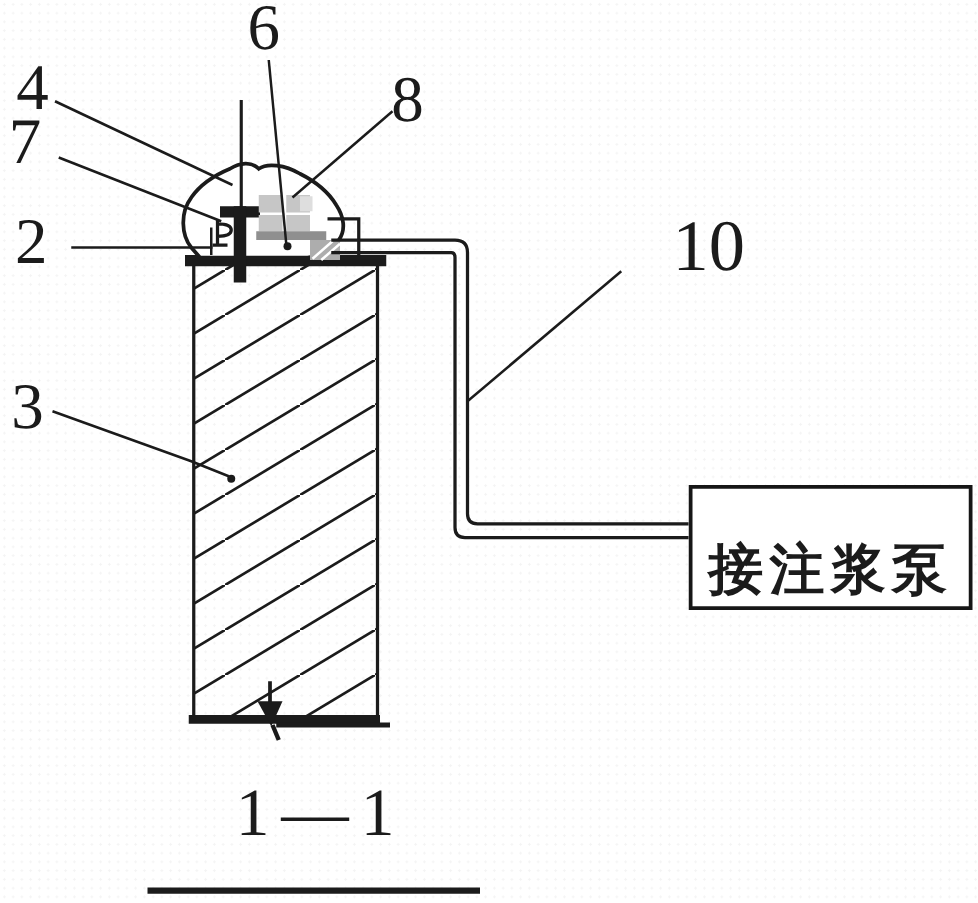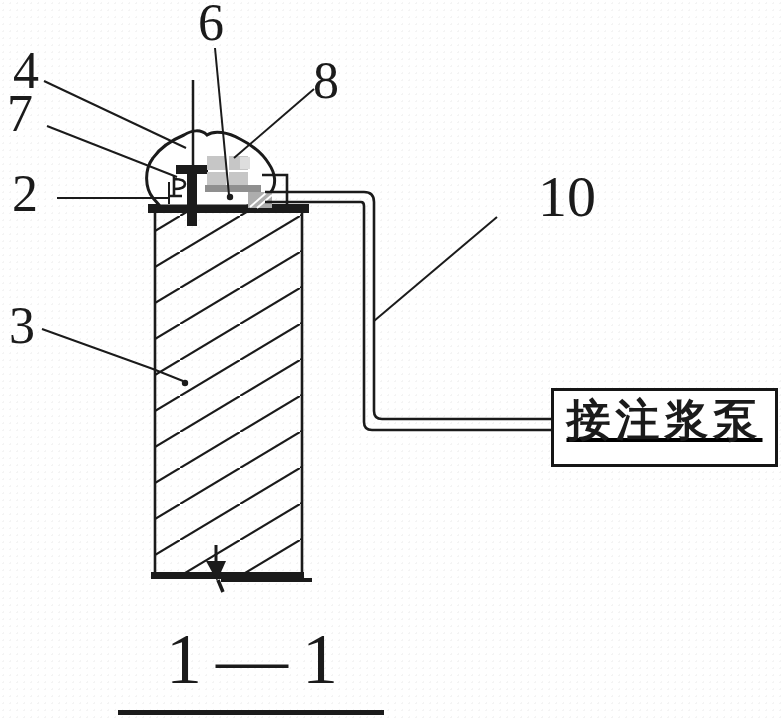--- a/index.html
+++ b/index.html
@@ -12,34 +12,33 @@
   }
   .stage svg{position:absolute;left:0;top:0;}
   .part-label{
     position:absolute;
     font-family:"Liberation Serif", serif;
     font-size:52px;line-height:1;color:#1b1b1b;
     user-select:none;white-space:nowrap;
   }
   .part-label.big{font-size:58px;margin-left:44px;}
   .pump-box{
-    position:absolute;left:551px;top:388px;width:227px;height:79px;
+    position:absolute;left:551px;top:388px;width:227px;height:100px;
     border:3px solid #161616;box-sizing:border-box;
-    display:flex;align-items:flex-start;justify-content:center;
+    display:flex;align-items:flex-end;justify-content:center;
     background:#ffffff;
-    text-decoration:underline;
   }
   .pump-box span{
     font-family:"Liberation Sans", sans-serif;
     font-size:44px;font-weight:600;color:#1b1b1b;
     letter-spacing:5px;white-space:nowrap;
   }
   .section-title{
     position:absolute;left:115px;top:623px;width:272px;
-    text-align:center;font-size:72px;line-height:1;color:#1b1b1b;
+    text-align:center;font-size:54px;line-height:1;color:#1b1b1b;
     font-family:"Liberation Serif", serif;white-space:nowrap;
     letter-spacing:-2px;
   }
   .section-underline{
     position:absolute;left:118px;top:710px;width:266px;height:5px;
     background:#1b1b1b;
   }
 </style>
 </head>
 <body>

